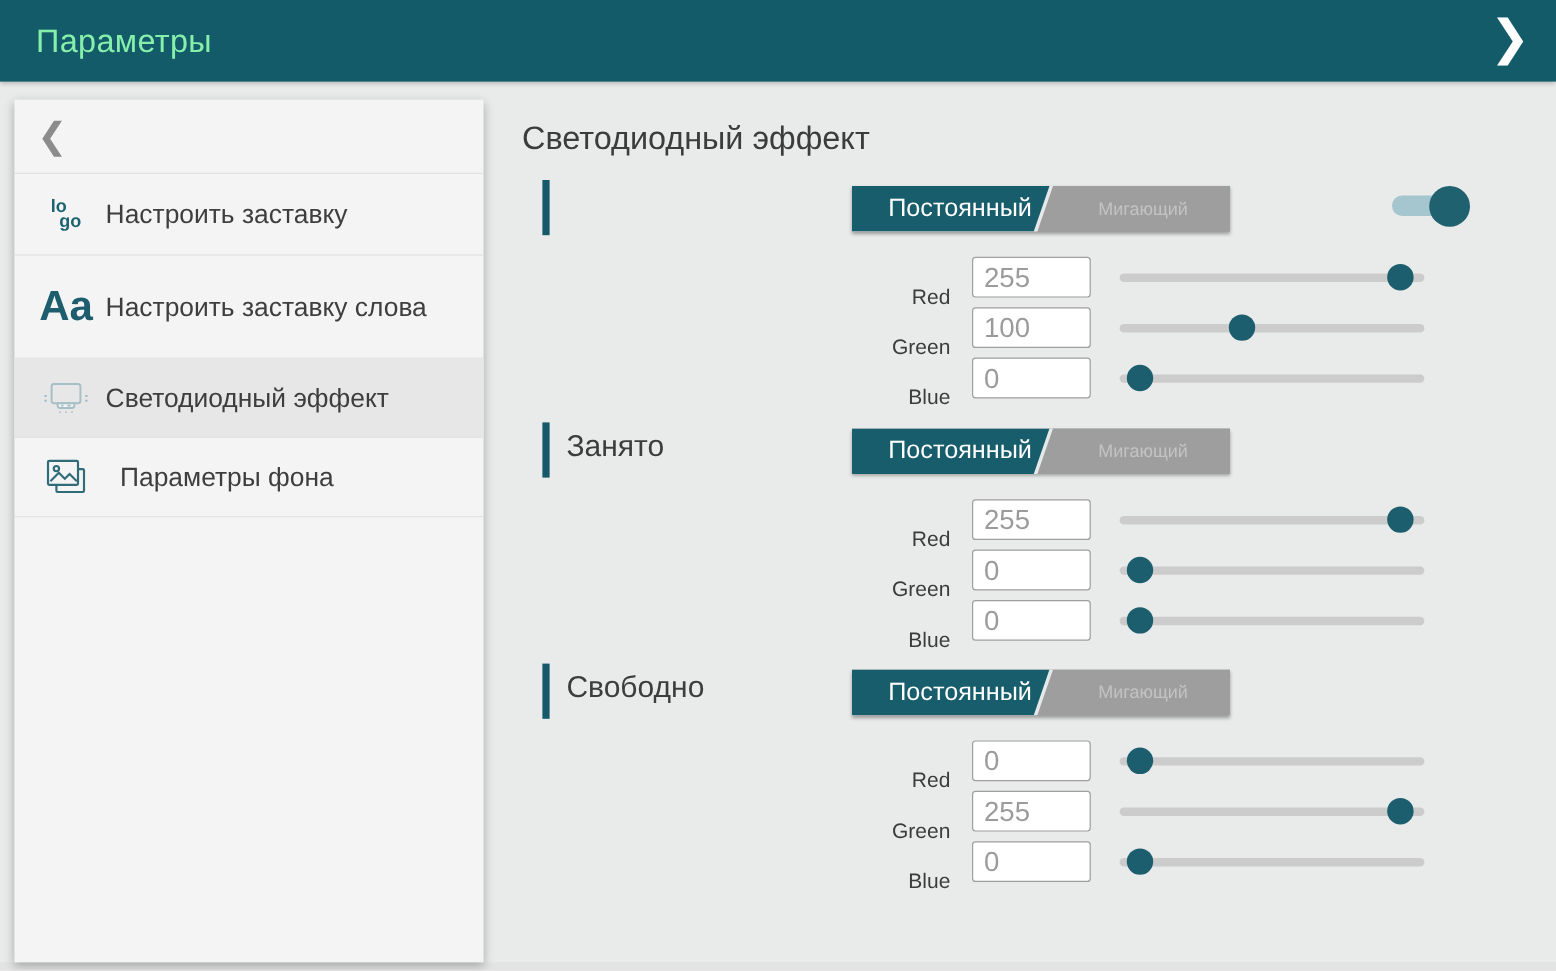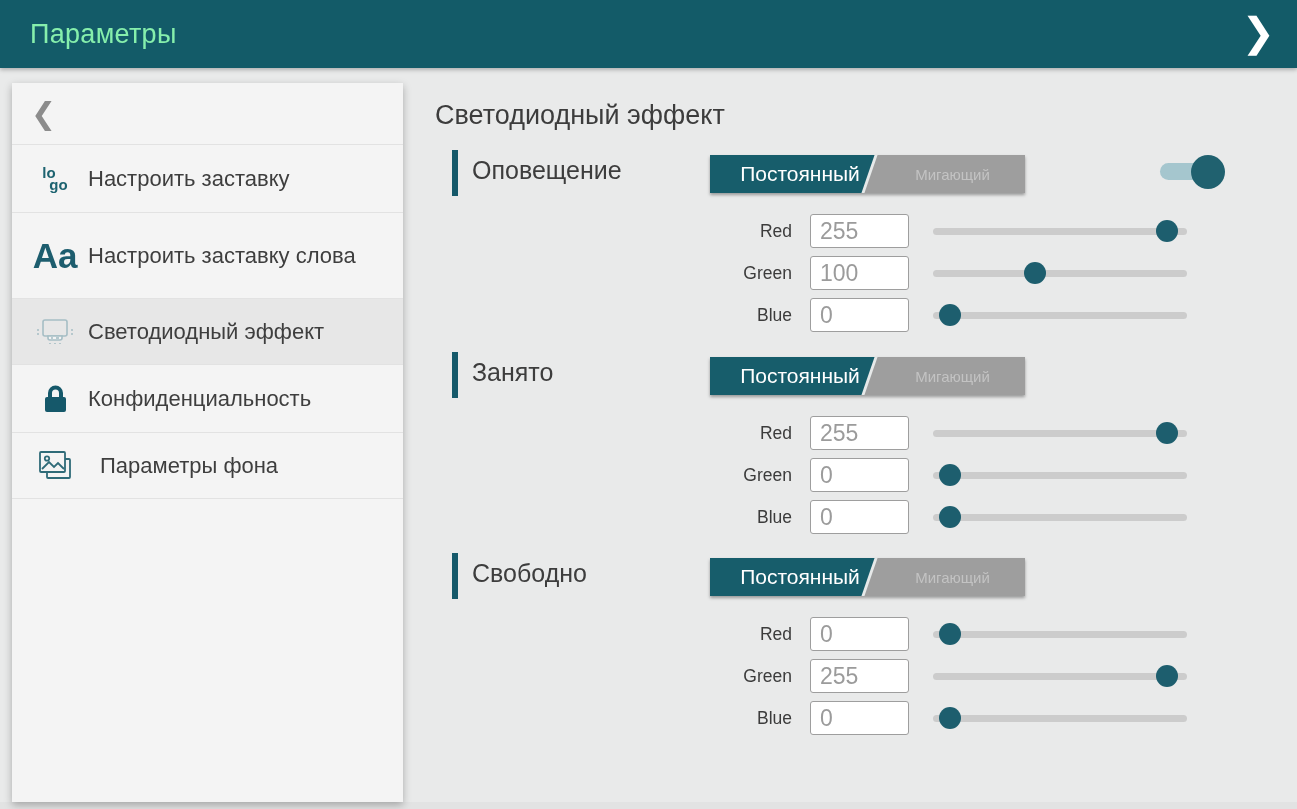--- a/index.html
+++ b/index.html
@@ -48,21 +48,21 @@
                     display:flex; align-items:center; justify-content:center;
                     color:#c3c3c3; font-size:15px; cursor:pointer; }
 
   .switch { position:absolute; left:722px; top:5px; width:106px; height:36px; cursor:pointer; }
   .switch-track { position:absolute; left:3px; top:8px; width:42px; height:17px;
                   border-radius:9px; background:#a5c6ce; }
   .switch-knob  { position:absolute; left:34px; top:0; width:34px; height:34px;
                   border-radius:50%; background:#20616f; }
 
   .channel-row { position:absolute; left:0; width:862px; height:34px; }
-  .ch-label { position:absolute; left:207px; width:150px; top:0; height:34px;
+  .ch-label { position:absolute; left:207px; width:150px; top:16px; height:34px;
               line-height:34px; text-align:right; font-size:17.5px; color:#3c3c3c; }
   .ch-input { position:absolute; left:375px; top:0; width:99px; height:34px;
               border:1px solid #9e9e9e; border-radius:3px; background:#ffffff;
               font-family:inherit; font-size:23px; color:#9b9b9b; padding-left:9px; outline:none; }
   .ch-slider { position:absolute; left:498px; top:0; width:254px; height:34px; cursor:pointer; }
   .ch-track { position:absolute; left:0; top:14px; width:254px; height:7px;
               border-radius:4px; background:#cccccc; }
   .ch-thumb { position:absolute; top:6px; width:22px; height:22px; border-radius:50%;
               background:#1d5e6e; }
 
@@ -107,49 +107,39 @@
               <line x1="2" y1="18" x2="4" y2="18"></line>
               <line x1="36" y1="14" x2="38" y2="14"></line>
               <line x1="36" y1="18" x2="38" y2="18"></line>
               <line x1="15" y1="27" x2="15" y2="28"></line>
               <line x1="20" y1="27" x2="20" y2="28"></line>
               <line x1="25" y1="27" x2="25" y2="28"></line>
             </svg>
           </span>
     <span class="side-label">Светодиодный эффект</span>
   </div>
-        <div class="side-item" style="height: 68px;">
-    <span class="side-icon">
-            <svg width="27" height="31" viewBox="0 0 27 31">
-              <path d="M8 15 v-5 a5.5 5.5 0 0 1 11 0 v5" fill="none" stroke="#15586a" stroke-width="4"></path>
-              <rect x="3" y="14" width="21" height="15" rx="2" fill="#15586a"></rect>
-            </svg>
-          </span>
-    <span class="side-label">Конфиденциальность</span>
-  </div>
         <div class="side-item" style="height: 66px; gap: 12px;">
     <span class="side-icon">
             <svg width="36" height="33" viewBox="0 0 36 33" fill="none" stroke="#2f6b78" stroke-width="1.8">
               <rect x="10" y="10" width="23" height="19" rx="1" fill="#f4f4f4"></rect>
               <rect x="3" y="3" width="25" height="20" rx="1" fill="#f4f4f4"></rect>
               <circle cx="10" cy="9.5" r="2.2"></circle>
               <path d="M5 20 l7 -7 5 5 4 -4 6 6"></path>
             </svg>
           </span>
     <span class="side-label">Параметры фона</span>
   </div>
       </div>
   </div>
 
   <div class="main">
     <h1 class="main-title">Светодиодный эффект</h1>
     <div id="sections">
         <section class="led-section" style="top: 150px;">
     <div class="accent-bar"></div>
-    <div class="section-name">Оповещение</div>
     <div class="mode-toggle">
       <div class="seg-gap"></div>
       <div class="seg-on-bg"></div>
       <div class="mode-on-label">Постоянный</div>
       <div class="mode-off-label">Мигающий</div>
     </div>
     <div class="switch">
       <div class="switch-track"></div>
       <div class="switch-knob"></div>
     </div>

